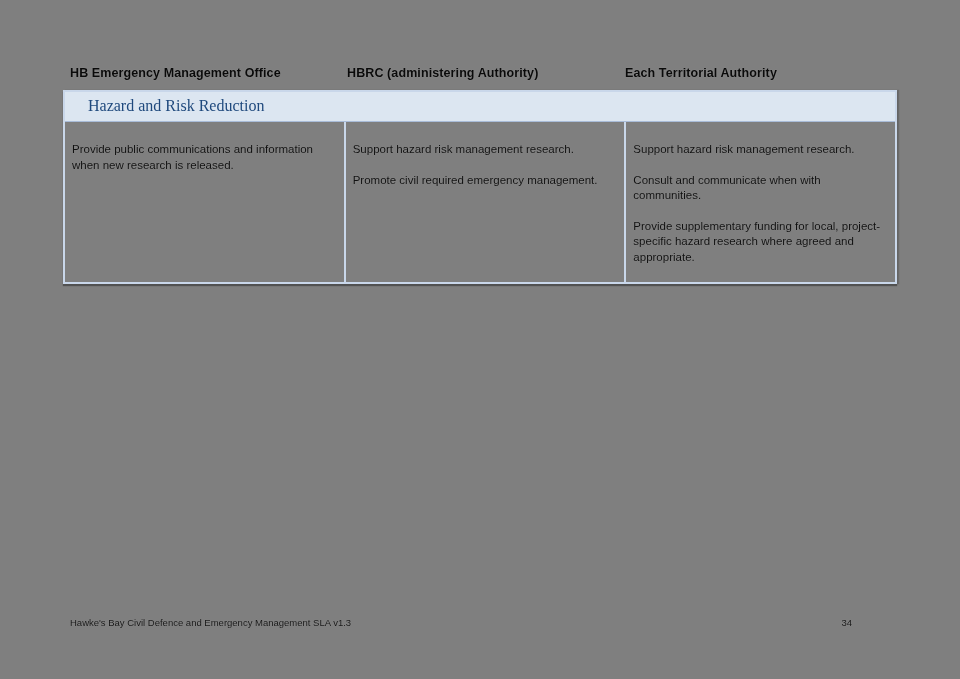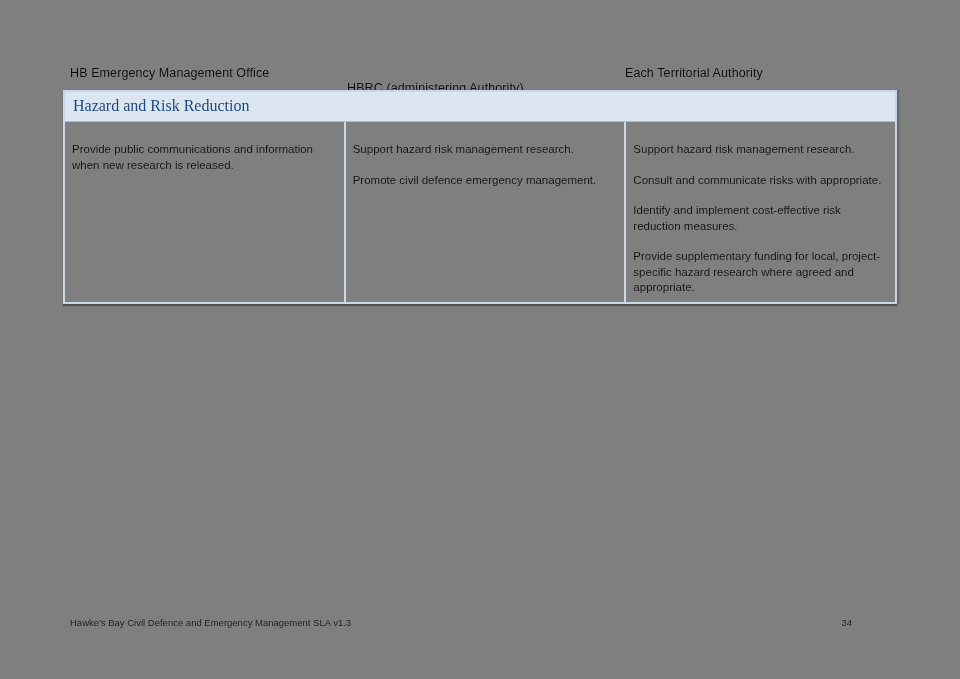--- a/index.html
+++ b/index.html
@@ -11,42 +11,42 @@
     overflow:hidden;
   }
 
   
   .col-headers {
     position:absolute; left:63px; top:66px; width:834px;
     display:flex;
   }
   .col-header {
     box-sizing:border-box;
-    font-weight:normal;
+    font-weight:bold;
     font-size:12.5px;
     letter-spacing:.1px;
     color:#0a0a0a;
     text-shadow:0 0 1px rgba(255,255,255,.25);
   }
   .col-header.c1 { width:278px; padding-left:7px; }
-  .col-header.c2 { width:277px; padding-left:6px;margin-top:15px; }
+  .col-header.c2 { width:277px; padding-left:6px; }
   .col-header.c3 { width:279px; padding-left:7px; }
 
   
   .resp-table {
     position:absolute; left:63px; top:90px; width:834px;
     box-sizing:border-box;
     border:2px solid #c9d7ea;
     box-shadow:0 2px 1px rgba(45,45,45,.55), 2px 0 1px rgba(45,45,45,.25);
     background:transparent;
   }
   .band {
     background:#dce6f1;
     border-bottom:1px solid #a9bcd8;
-    padding:5px 8px 6px 8px;
+    padding:5px 8px 6px 23px;
     font-family:"Liberation Serif", serif;
     font-size:16px;
     color:#1f497d;
   }
   .row { display:flex; min-height:160px; }
   .cell {
     flex:1 1 0;
     box-sizing:border-box;
     padding:20px 9px 6px 7px;
     font-size:11.5px;
@@ -81,26 +81,25 @@
   <div class="resp-table">
     <div class="band">
       <span>Hazard and Risk Reduction</span>
     </div>
     <div class="row">
       <div class="cell">
         <p>Provide public communications and information when new research is released.</p>
       </div>
       <div class="cell">
         <p>Support hazard risk management research.</p>
-        <p>Promote civil defence emergency management.</p>
+        <p>Promote civil required emergency management.</p>
       </div>
       <div class="cell">
         <p>Support hazard risk management research.</p>
-        <p>Consult and communicate risks with appropriate.</p>
-        <p>Identify and implement cost-effective risk reduction measures.</p>
+        <p>Consult and communicate when with communities.</p>
         <p>Provide supplementary funding for local, project-specific hazard research where agreed and appropriate.</p>
       </div>
     </div>
   </div>
 
   <div class="footer">
     <span>Hawke's Bay Civil Defence and Emergency Management SLA v1.3</span>
     <span>34</span>
   </div>
 

